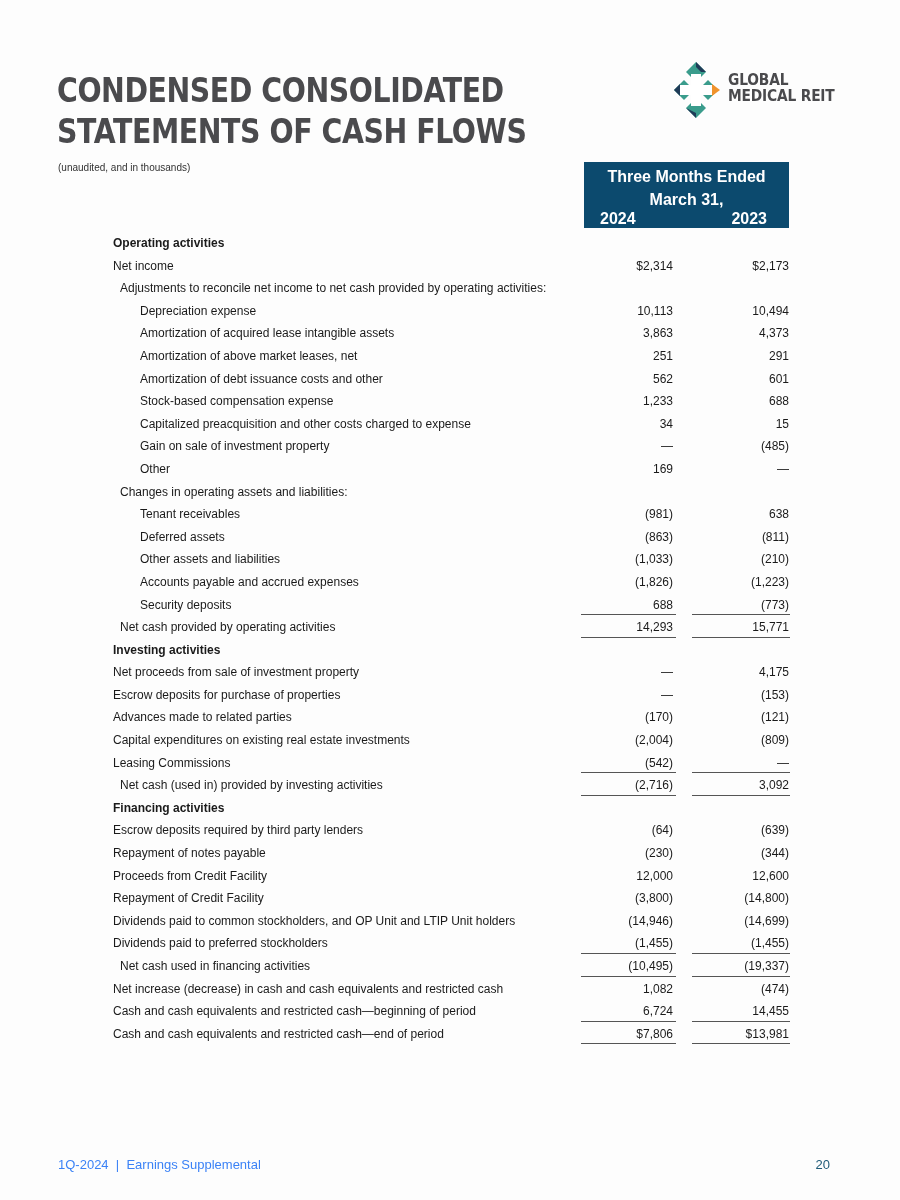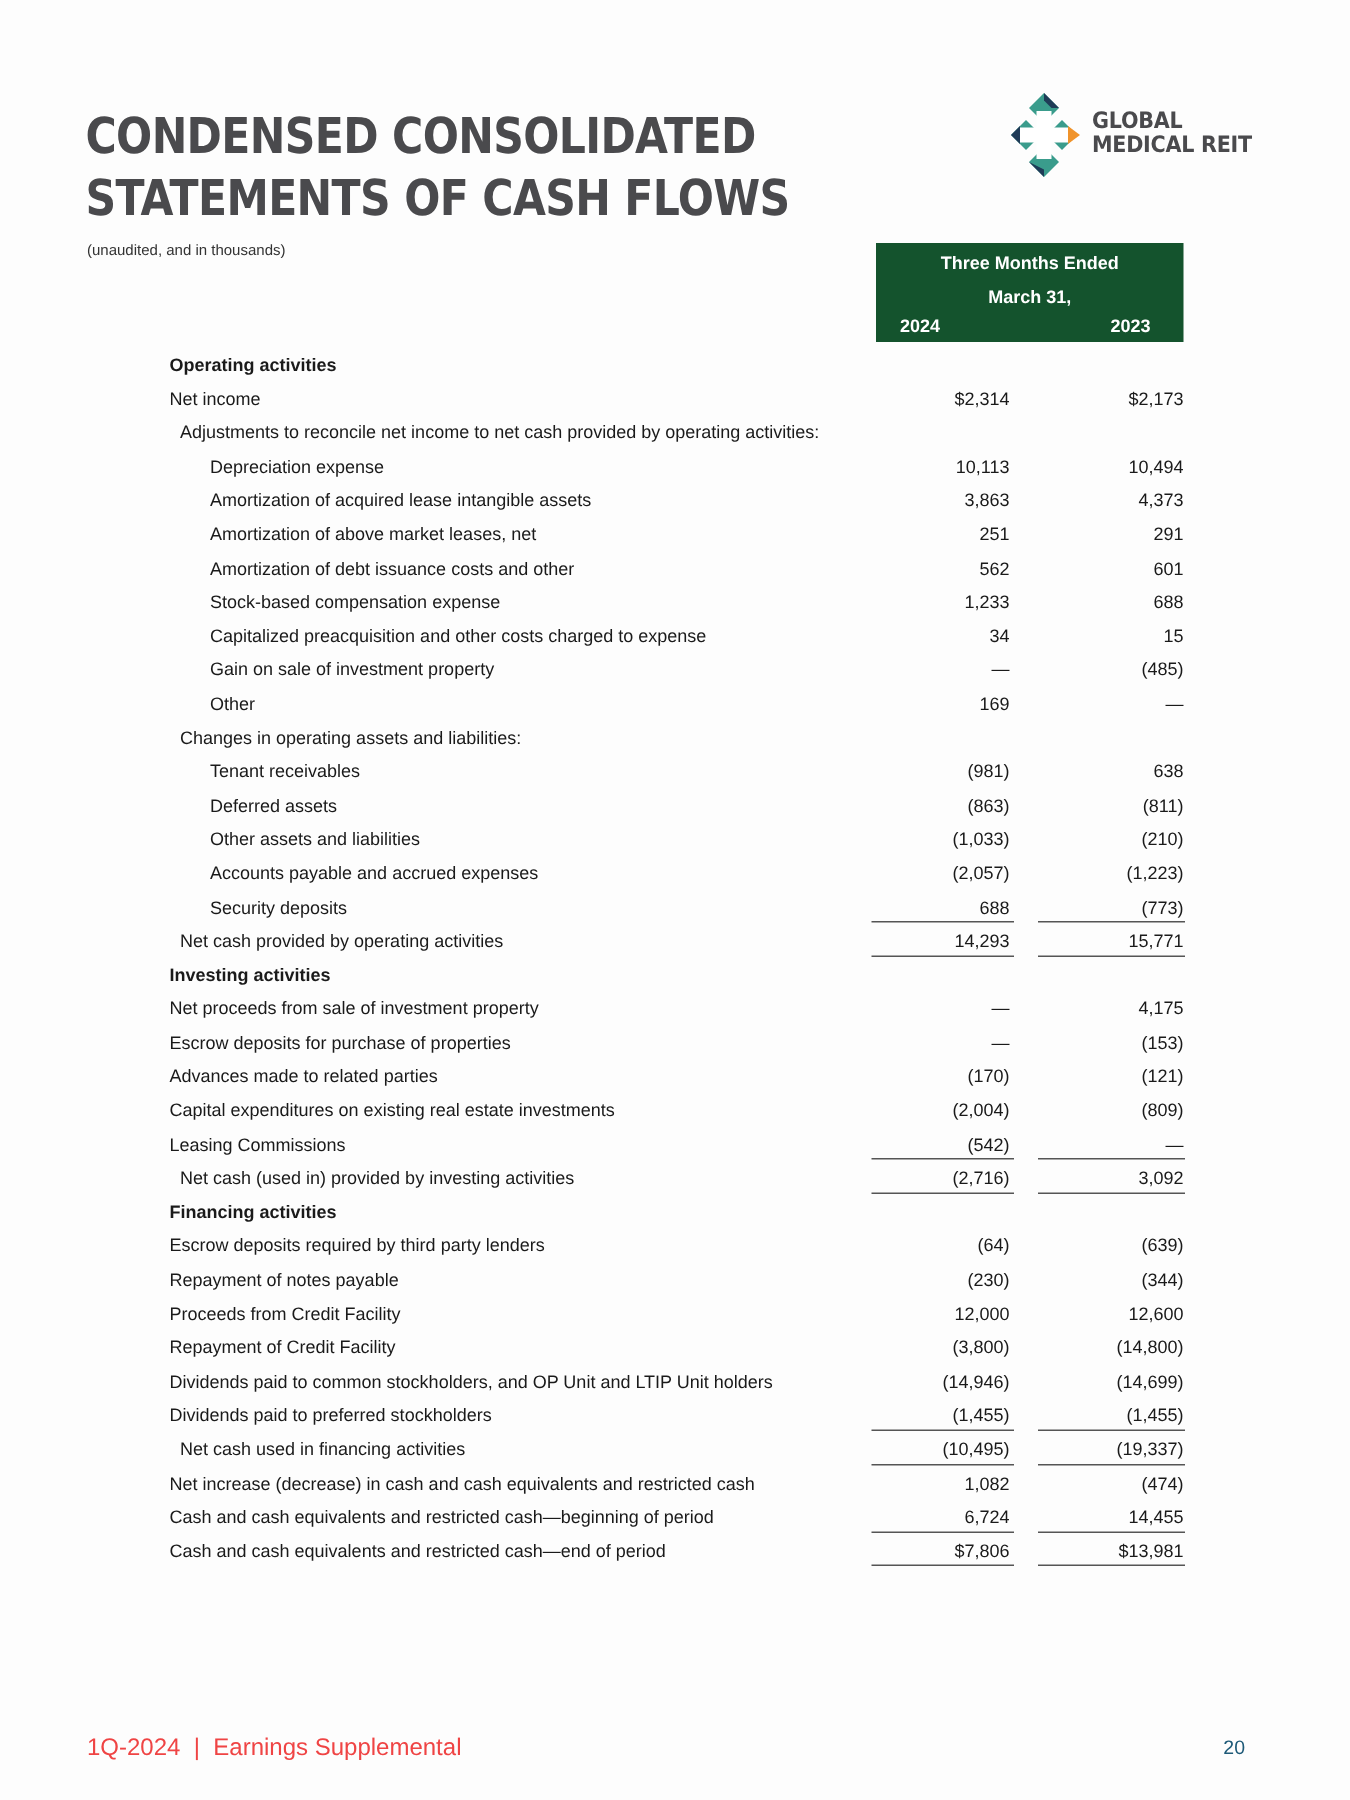--- a/index.html
+++ b/index.html
@@ -22,21 +22,21 @@
   .logo svg { position: absolute; left: 0; top: 0; }
   .logo-text {
     position: absolute; left: 60px; top: 12px;
     font-family: "DejaVu Sans", sans-serif; font-size: 15px; line-height: 16px;
     color: #4a4a4d; font-weight: bold; letter-spacing: -0.2px;
     transform: scaleX(0.92); transform-origin: left top;
   }
 
   .col-header {
     position: absolute; left: 584px; top: 162px; width: 205px; height: 66px;
-    background: #14532d; color: #fff; font-size: 12px; font-weight: bold; text-decoration: underline;
+    background: #0c4a6e; color: #fff; font-size: 16px; font-weight: bold; text-decoration: underline;
   }
   .col-header .h1 { position: absolute; top: 6px; width: 100%; text-align: center; }
   .col-header .h2 { position: absolute; top: 29px; width: 100%; text-align: center; }
   .col-header .y1 { position: absolute; top: 48px; left: 16px; }
   .col-header .y2 { position: absolute; top: 48px; right: 22px; }
 
   .table { position: absolute; left: 113px; top: 232px; width: 700px; text-decoration: underline; }
   .row {
     position: relative; height: 22.6px; font-size: 12px; line-height: 22.6px; white-space: nowrap;
   }
@@ -48,21 +48,21 @@
   .row .v2 { position: absolute; right: 24px; width: 100px; text-align: right; }
   .ul1::after, .ul2::after {
     content: ""; position: absolute; bottom: 1px; height: 1px; background: #555; width: 95px;
   }
   .ul1::after { right: 0; width: 95px; }
   .ul2::after { right: 0; width: 98px; }
   .row .v1.ul1::after { right: -3px; }
   .row .v2.ul2::after { right: -1px; }
 
   .footer-left {
-    position: absolute; left: 58px; top: 1157px; font-size: 16px; color: #ef4444;
+    position: absolute; left: 58px; top: 1157px; font-size: 13px; color: #3b82f6;
   }
   .footer-right {
     position: absolute; right: 70px; top: 1157px; font-size: 13px; color: #1e5a78;
   }
 </style>
 </head>
 <body>
 
 <div class="title">
   <div>CONDENSED CONSOLIDATED</div>
@@ -167,21 +167,21 @@
       <span class="v1">(863)</span>
       <span class="v2">(811)</span>
     </div>
     <div class="row indent2">
       <span class="label">Other assets and liabilities</span>
       <span class="v1">(1,033)</span>
       <span class="v2">(210)</span>
     </div>
     <div class="row indent2">
       <span class="label">Accounts payable and accrued expenses</span>
-      <span class="v1">(2,057)</span>
+      <span class="v1">(1,826)</span>
       <span class="v2">(1,223)</span>
     </div>
     <div class="row indent2">
       <span class="label">Security deposits</span>
       <span class="v1 ul1">688</span>
       <span class="v2 ul2">(773)</span>
     </div>
     <div class="row indent1">
       <span class="label">Net cash provided by operating activities</span>
       <span class="v1 ul1">14,293</span>

